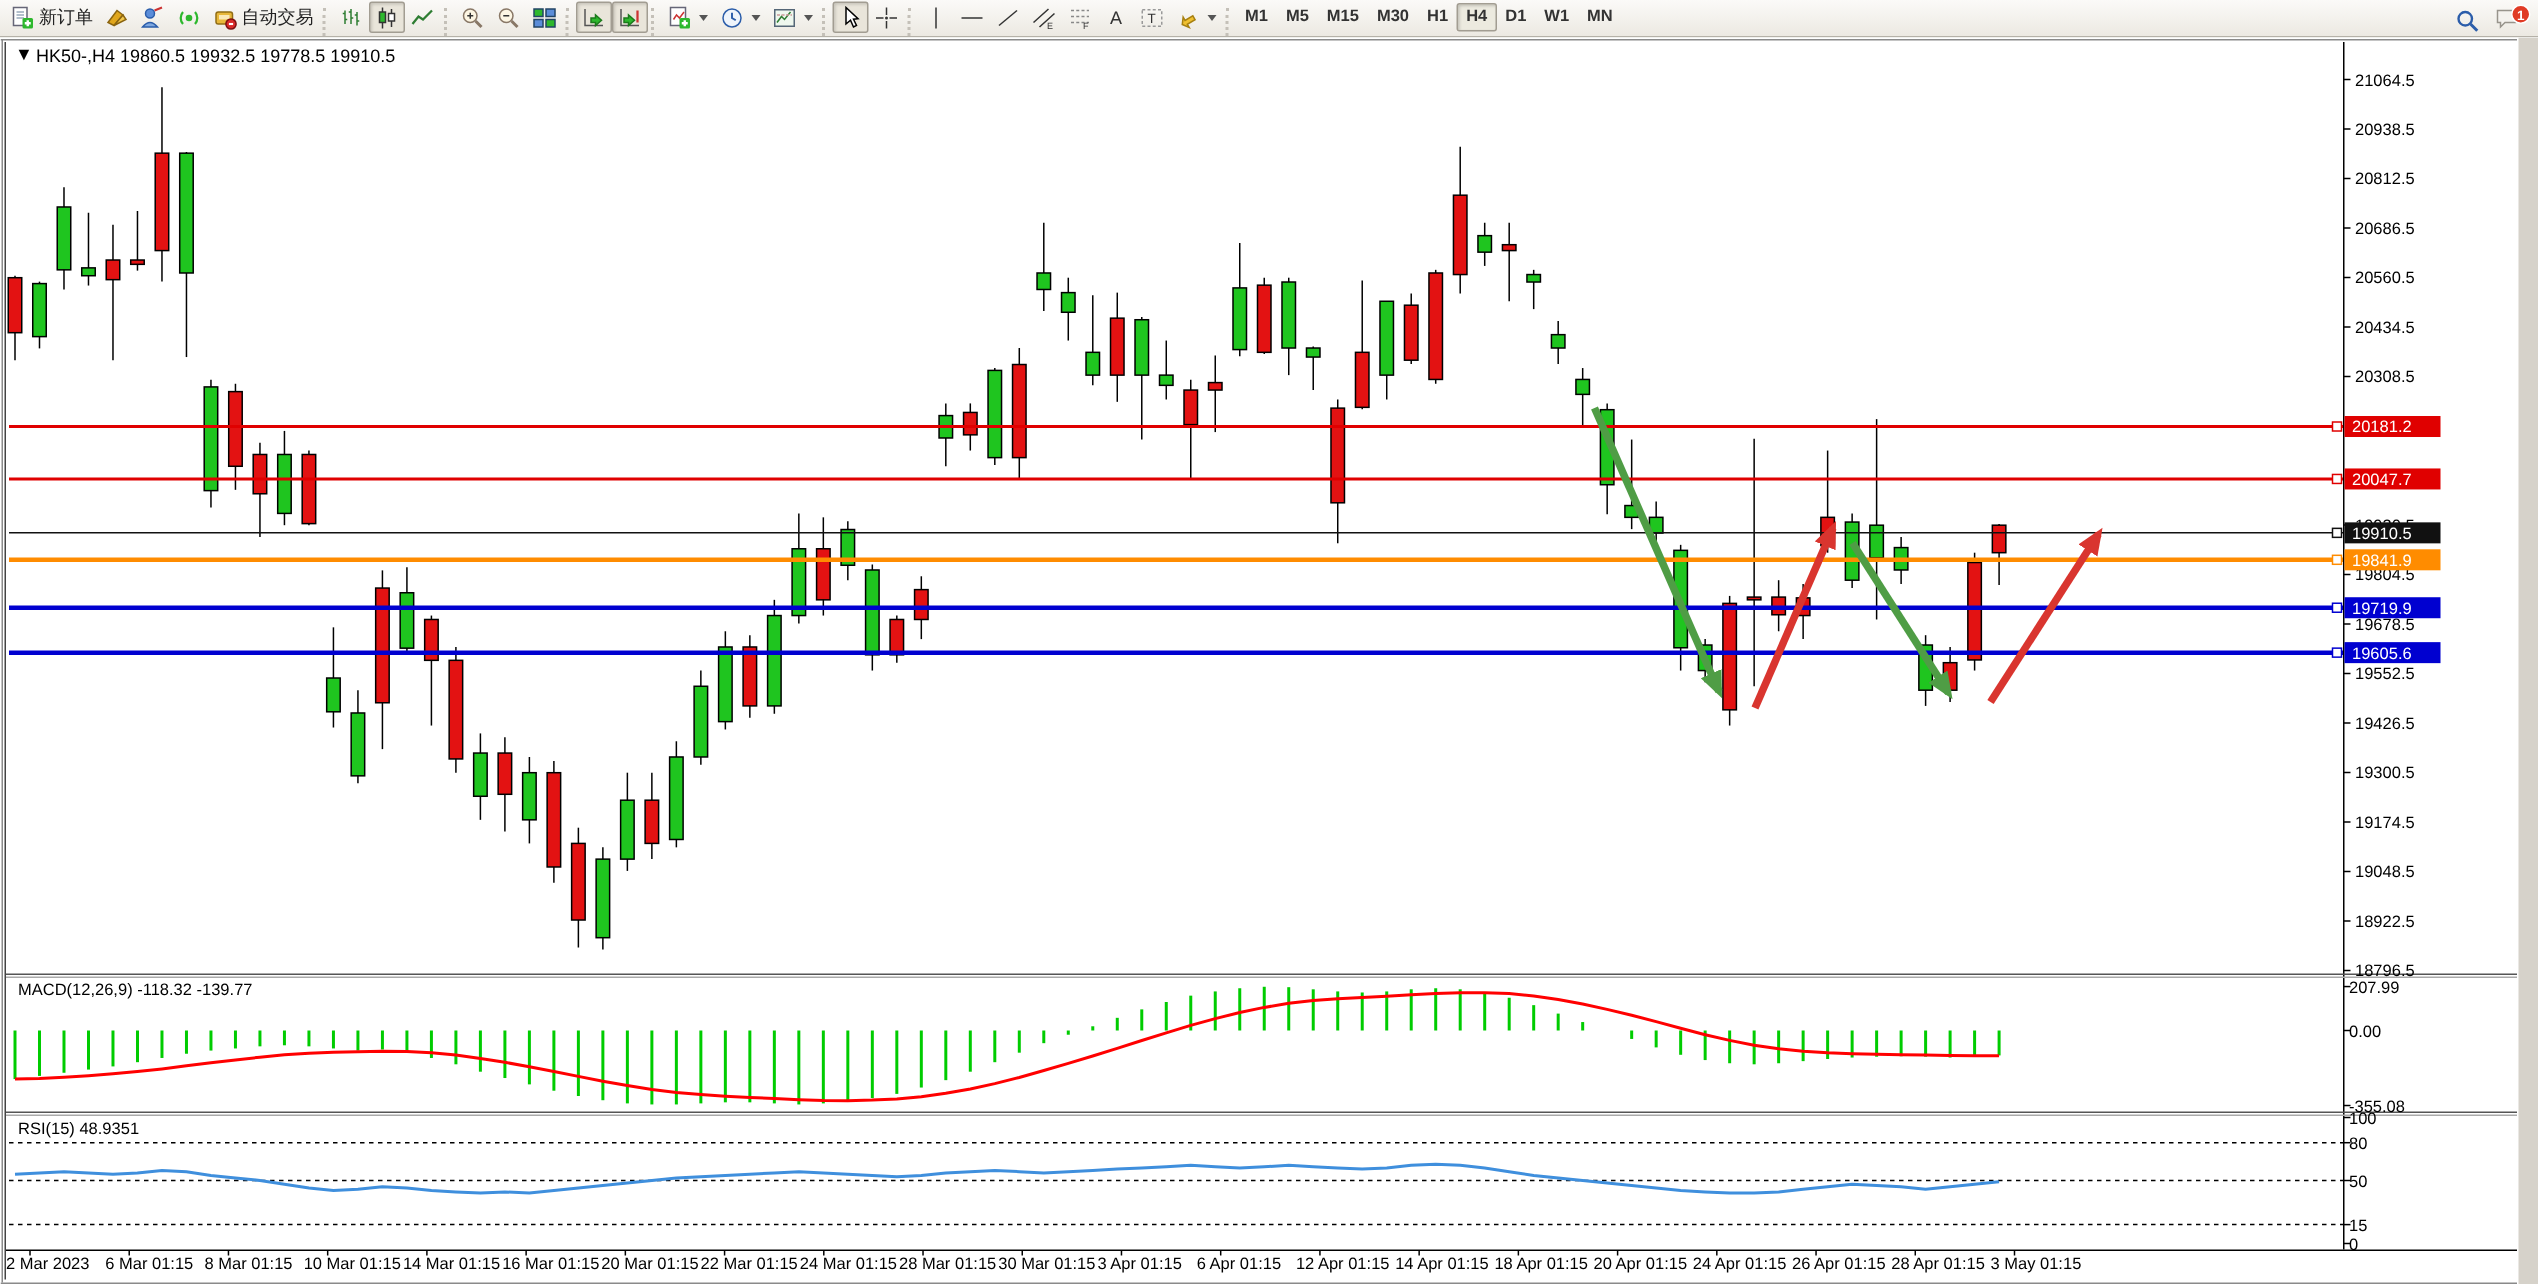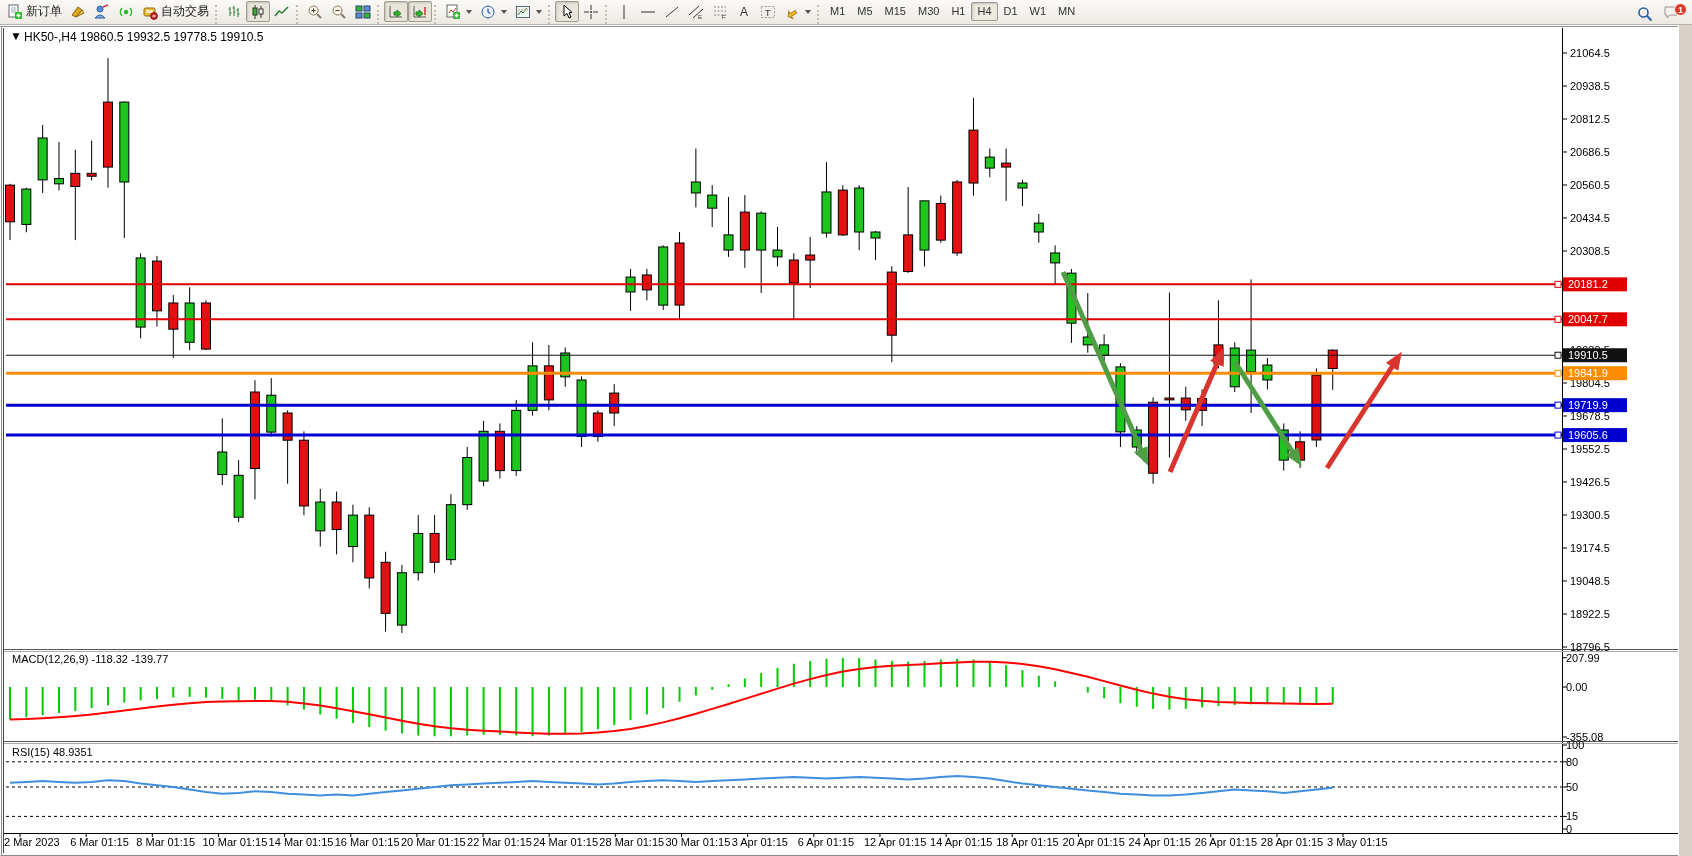--- a/index.html
+++ b/index.html
@@ -9,21 +9,21 @@
   .toolbar{position:absolute;top:0;left:0;width:1692px;height:25px;display:flex;align-items:flex-end;
     background:linear-gradient(#fbfaf8,#ecE9e2);border-bottom:1px solid #b5b1a8;padding:0 3px;}
   .tb-group{display:flex;align-items:center;height:25px;}
   .tb-sep{width:5px;height:19px;margin:0 2px;border-left:2px dotted #c4c0b8;}
   .tb-btn{display:flex;align-items:center;gap:3px;height:21px;min-width:23px;padding:1px 3px;
     border:1px solid transparent;border-radius:2px;background:transparent;cursor:default;}
   .tb-btn.active{background:#e9e5da;border:1px solid #a29d92;box-shadow:inset 1px 1px 2px rgba(0,0,0,.15);}
   .tb-btn .lbl{font-size:12px;color:#222;white-space:nowrap;}
   .tb-btn svg{display:block;}
   .caret{width:0;height:0;border-left:3px solid transparent;border-right:3px solid transparent;border-top:4px solid #555;margin-left:2px;}
-  .tf-btn{font-size:11px;font-weight:normal;color:#333;padding:2px 5px;height:19px;border:1px solid transparent;border-radius:2px;}
+  .tf-btn{font-size:11px;font-weight:bold;color:#333;padding:2px 5px;height:19px;border:1px solid transparent;border-radius:2px;}
   .tf-btn.active{background:#eceadf;border:1px solid #a29d92;box-shadow:inset 1px 1px 2px rgba(0,0,0,.18);}
   .tb-right{margin-left:auto;display:flex;align-items:center;gap:6px;padding-right:4px;}
   .chat-wrap{position:relative;width:22px;height:20px;}
   .chat-badge{position:absolute;top:-1px;right:-2px;min-width:13px;height:13px;border-radius:7px;background:#e03b25;
     color:#fff;font-size:9px;font-weight:bold;text-align:center;line-height:13px;border:1px solid #fff;}
   
   .chart-wrap{position:absolute;top:25px;left:0;width:1692px;height:831px;background:#fff;}
   svg text{font-family:"Liberation Sans",sans-serif;}
   .ax{font-size:11px;fill:#000;}
   .hdr{font-size:12px;fill:#000;}

